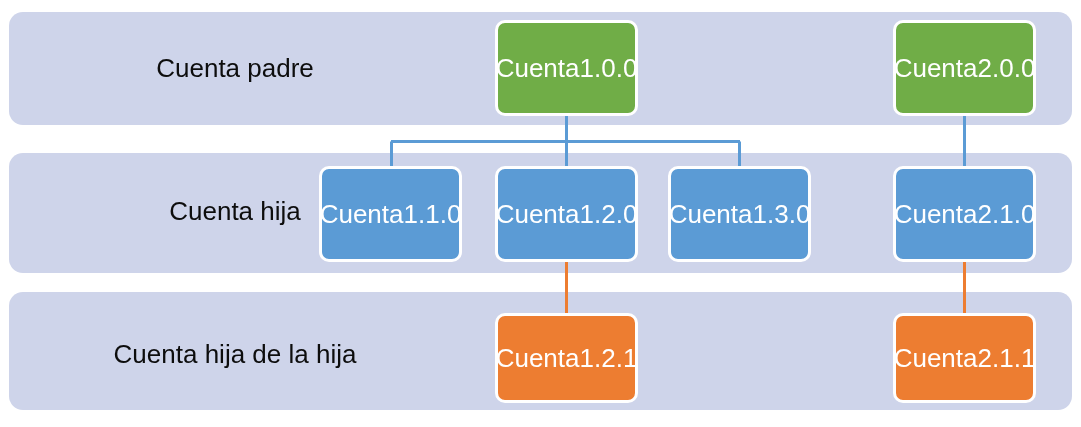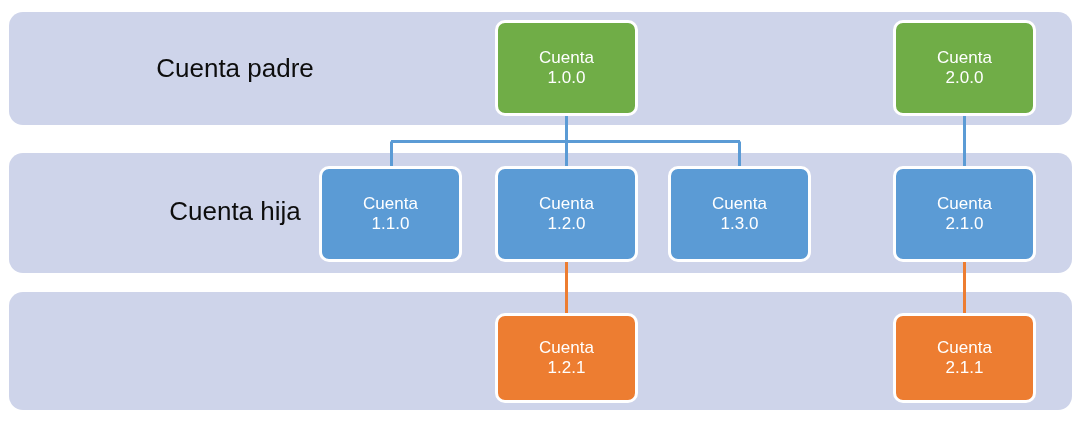--- a/index.html
+++ b/index.html
@@ -56,25 +56,25 @@
     pointer-events: none;
   }
 
   
   .node {
     position: absolute;
     box-sizing: border-box;
     border: 3px solid #ffffff;
     border-radius: 10px;
     color: #ffffff;
-    font-size: 17px;
+    font-size: 26px;
     line-height: 1.18;
     text-align: center;
     display: flex;
-    flex-direction: column;
+    flex-direction: row;
     align-items: center;
     justify-content: center;
     white-space: nowrap;
   }
   .node.green  { background: #70AD47; }
   .node.blue   { background: #5B9BD5; }
   .node.orange { background: #ED7D31; }
 
   .node .line1, .node .line2 { display: block; }
 
@@ -96,20 +96,21 @@
 <body>
 
 <div id="diagram">
 
   <div class="band" id="band-parent"></div>
   <div class="band" id="band-child"></div>
   <div class="band" id="band-grand"></div>
 
   <div class="row-label" id="label-parent">Cuenta padre</div>
   <div class="row-label" id="label-child">Cuenta hija</div>
+  <div class="row-label" id="label-grand">Cuenta hija de la hija</div>
 
   <svg id="connectors" viewBox="0 0 1081 427" xmlns="http://www.w3.org/2000/svg">
 
     <path d="M566.5 116 L566.5 141.5" stroke="#5B9BD5" stroke-width="3" fill="none"></path>
 
     <path d="M391 141.5 L740 141.5" stroke="#5B9BD5" stroke-width="3" fill="none"></path>
 
     <path d="M391.5 141.5 L391.5 166" stroke="#5B9BD5" stroke-width="3" fill="none"></path>
 
     <path d="M566.5 141.5 L566.5 166" stroke="#5B9BD5" stroke-width="3" fill="none"></path>

